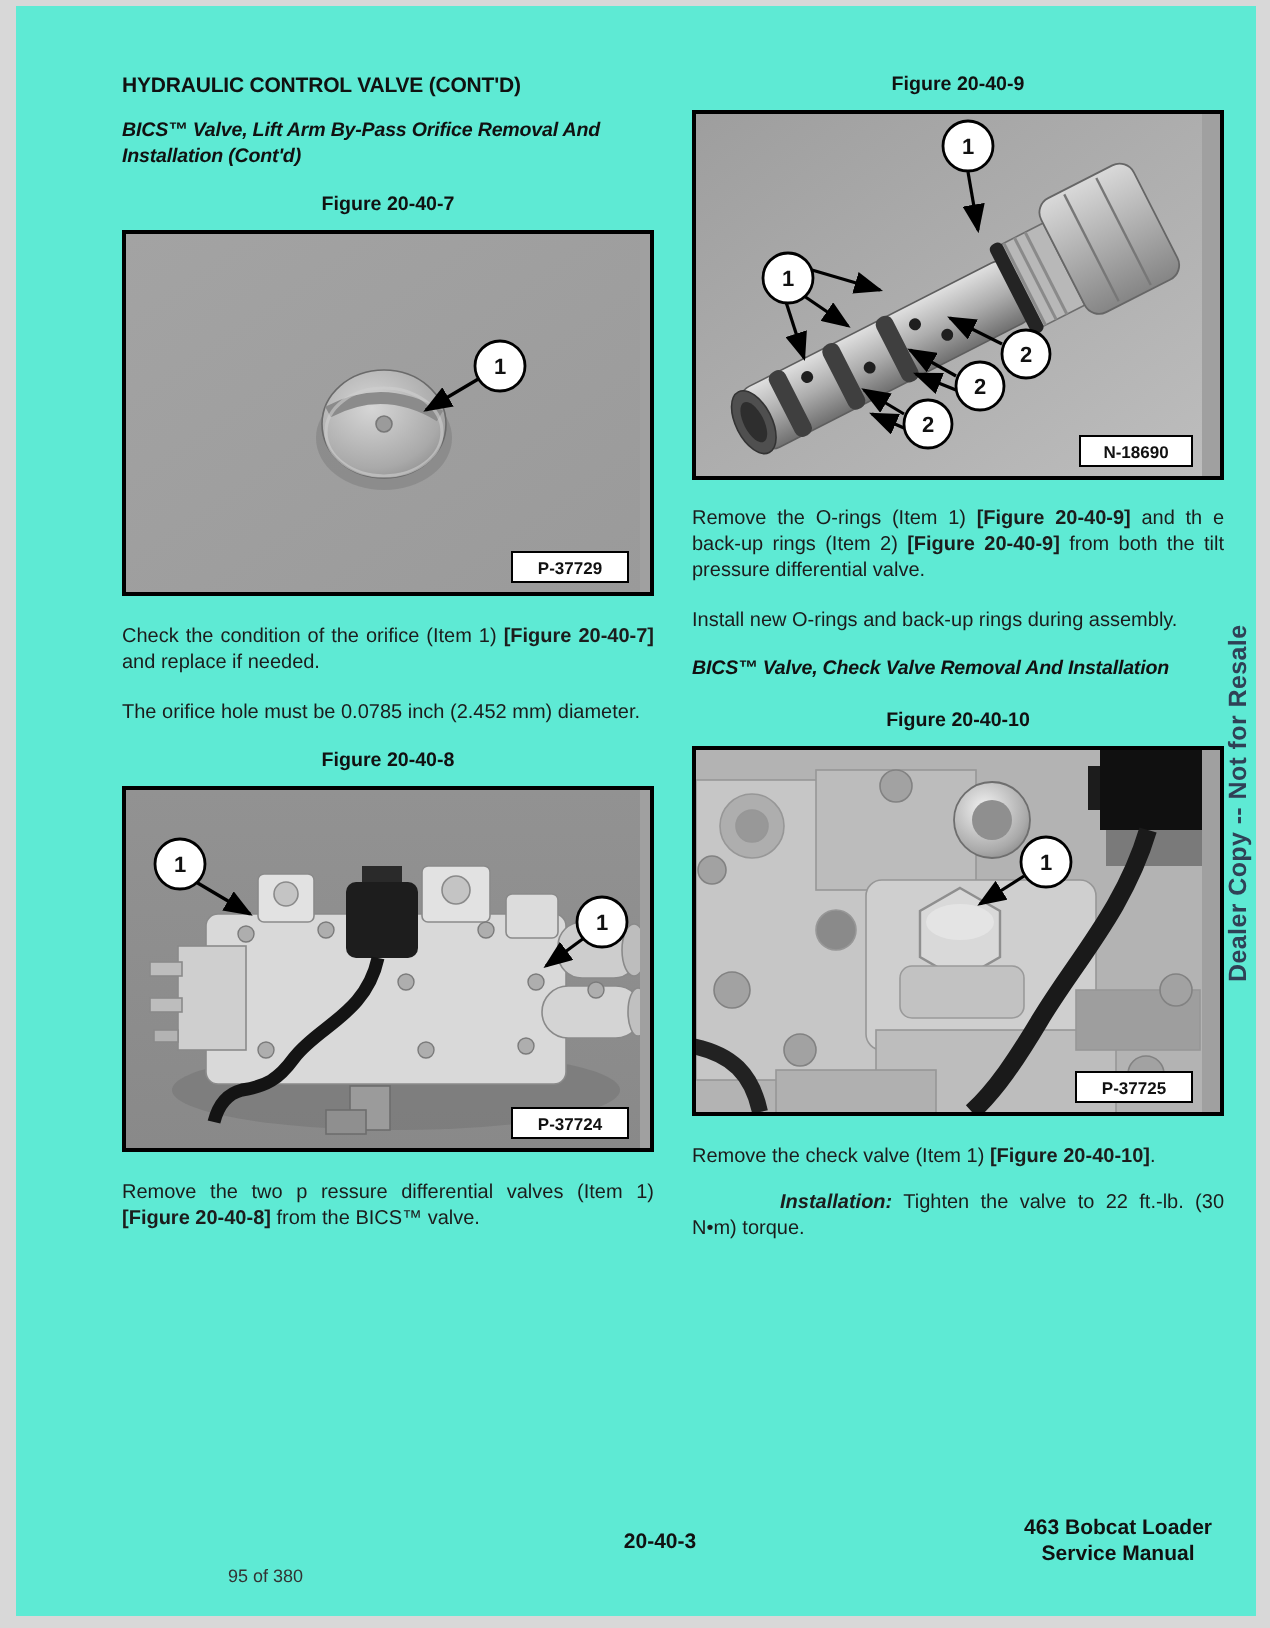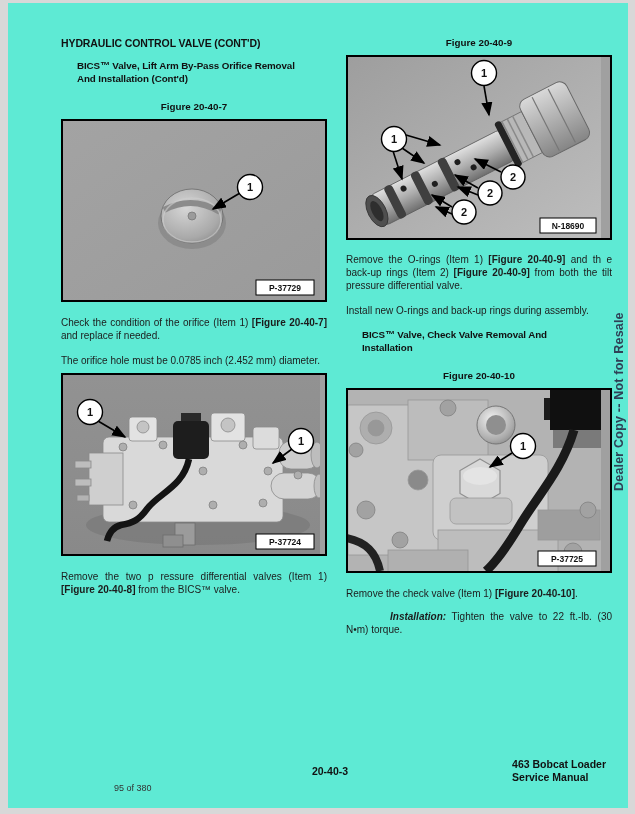--- a/index.html
+++ b/index.html
@@ -2,35 +2,35 @@
 <html><head>
 <meta charset="utf-8">
 <style>
   html,body{margin:0;padding:0;}
   body{width:635px;height:814px;background:#d8d8d8;font-family:"Liberation Sans",sans-serif;overflow:hidden;}
   .page{position:absolute;left:8px;top:3px;width:620px;height:805px;background:#5eead4;}
   .col{position:absolute;top:34px;width:266px;}
   .col-left{left:53px;}
   .col-right{left:338px;}
   .h1{font-size:10.5px;font-weight:bold;color:#111;letter-spacing:-0.1px;line-height:13px;margin:0;}
-  .h2{font-size:9.8px;font-weight:bold;color:#111;letter-spacing:-0.1px;line-height:12.5px;margin:16px;}
+  .h2{font-size:9.8px;font-weight:bold;color:#111;letter-spacing:-0.1px;line-height:12.5px;margin:0;font-style:italic;}
   .figcap{font-size:9.8px;font-weight:bold;color:#111;line-height:12px;margin:0;text-align:center;}
   .para{font-size:10px;line-height:13px;color:#1c1c1c;text-align:justify;margin:0;}
   .b{font-weight:bold;}
   .bi{font-weight:bold;font-style:italic;margin-left:44px;}
   .mt10{margin-top:10px;} .mt12{margin-top:12px;} .mt13{margin-top:13px;} .mt14{margin-top:14px;}
   .photo{border:2px solid #000;margin-top:6px;line-height:0;background:#a0a0a0;}
   .photo svg{display:block;}
   svg text{font-family:"Liberation Sans",sans-serif;}
   .callout-num{font-size:11px;font-weight:bold;fill:#111;}
   .photo-id{font-size:8.5px;font-weight:bold;fill:#111;}
   .watermark{position:absolute;left:604px;top:488px;transform:rotate(-90deg);transform-origin:0 0;
     white-space:nowrap;font-size:12.5px;font-weight:bold;color:#2f4156;letter-spacing:0.2px;}
   .footer-center{position:absolute;left:0;right:0;top:762px;text-align:center;font-size:10.5px;font-weight:bold;color:#111;transform:translateX(12px);}
-  .footer-right{position:absolute;right:22px;top:755px;text-align:left;font-size:10.5px;font-weight:bold;color:#111;line-height:13px;}
+  .footer-right{position:absolute;right:22px;top:755px;text-align:center;font-size:10.5px;font-weight:bold;color:#111;line-height:13px;}
   .footer-left{position:absolute;left:70px;top:780px;font-size:9px;color:#333;padding-left:36px;}
 </style>
 </head>
 <body>
 
 <div class="page">
 
   <div class="col col-left">
 
     <div class="h1">HYDRAULIC CONTROL VALVE (CONT'D)</div>
@@ -67,20 +67,21 @@
         <rect x="193" y="159" width="58" height="15" fill="#fff" stroke="#000" stroke-width="1"></rect>
         <text x="222" y="170" text-anchor="middle" class="photo-id">P-37729</text>
       </svg>
     </div>
 
     <p class="para mt14"><span>Check the condition of the orifice (Item 1) </span><span class="b">[Figure 20-40-7]</span><span> and replace if needed.</span></p>
 
     <p class="para mt12">The orifice hole must be 0.0785 inch (2.452 mm) diameter.</p>
 
 
+    <div class="figcap mt12">Figure 20-40-8</div>
 
     <div class="photo">
       <svg width="257" height="179" viewBox="0 0 257 179">
         <defs>
           <linearGradient id="bg8" x1="0" y1="0" x2="0" y2="1">
             <stop offset="0" stop-color="#929292"></stop>
               <stop offset="1" stop-color="#898989"></stop>
           </linearGradient>
           <marker id="m8" markerWidth="9" markerHeight="7" refX="8" refY="3.5" orient="auto">
             <path d="M0,0 L9,3.5 L0,7 Z" fill="#000"></path>

